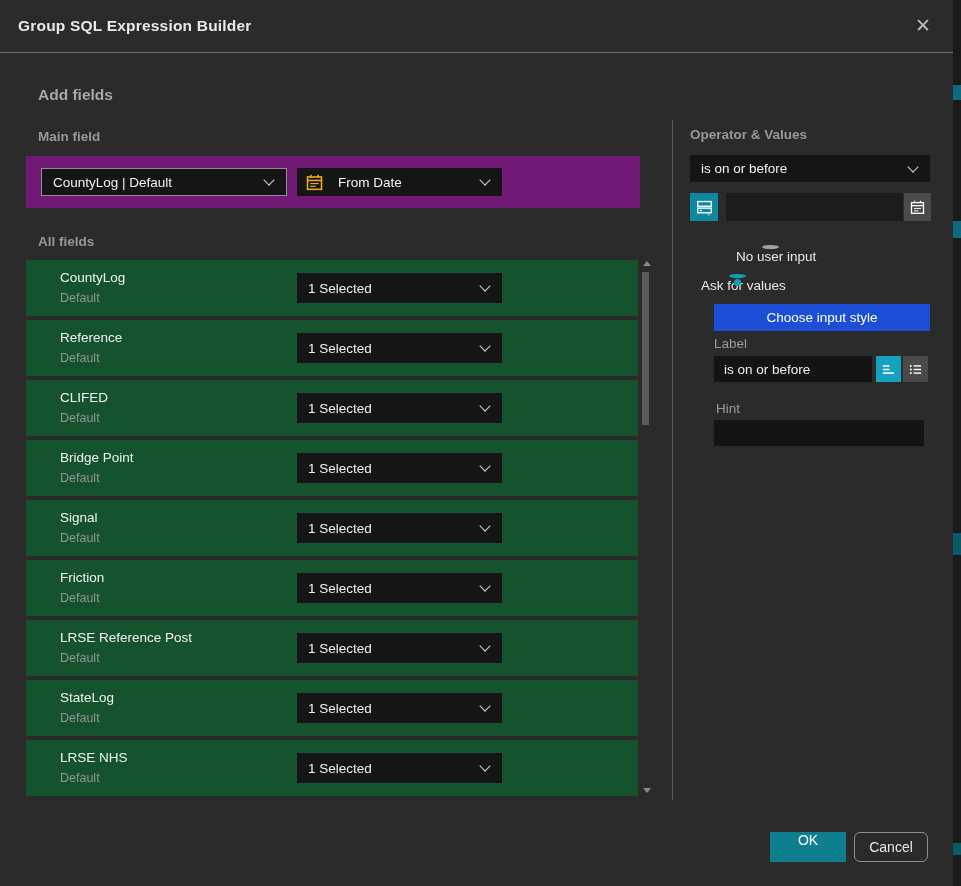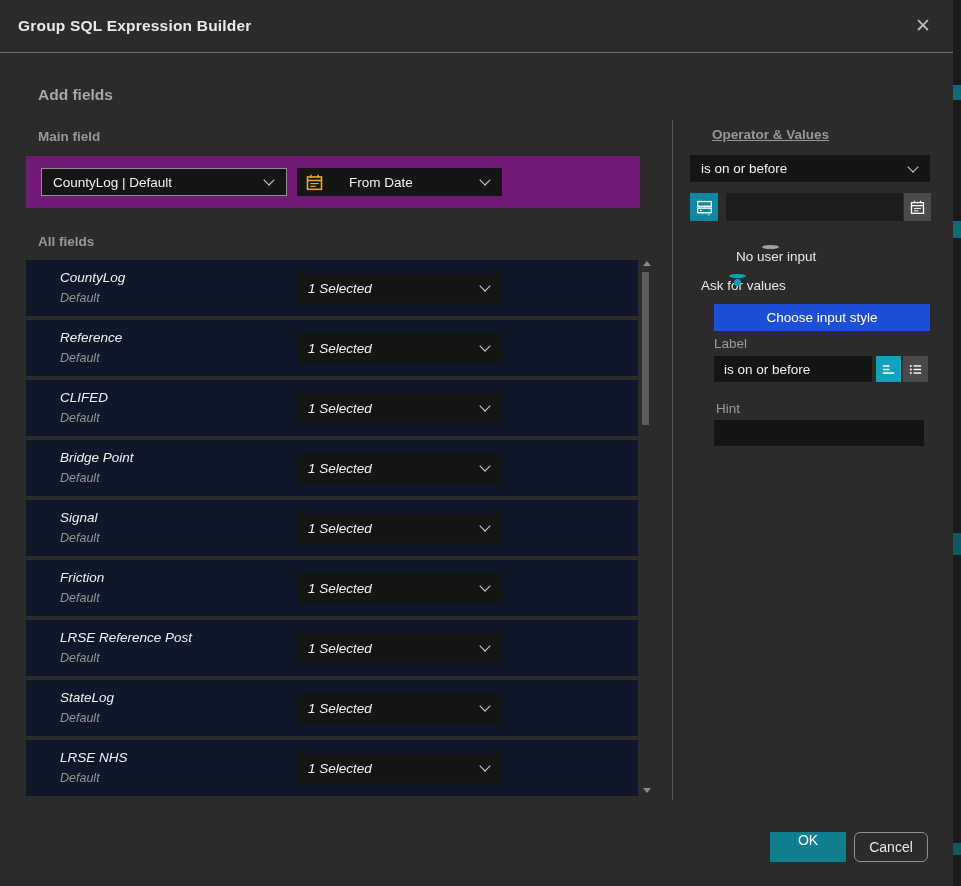--- a/index.html
+++ b/index.html
@@ -20,36 +20,36 @@
   .h-add{left:38px;top:86px;font-size:15.5px;font-weight:700;color:#a8a8a8;}
   .h-sub{font-size:13.5px;font-weight:700;color:#989898;}
   
   .main-panel{left:26px;top:156px;width:614px;height:52px;background:#701a75;}
   .dd{background:#151515;display:flex;align-items:center;box-sizing:border-box;cursor:pointer;}
   .dd .dd-text{padding-left:11px;color:#f2f2f2;white-space:nowrap;}
   .chev{width:7px;height:7px;border-right:1.5px solid #cfcfcf;border-bottom:1.5px solid #cfcfcf;transform:rotate(45deg);position:absolute;right:13px;top:50%;margin-top:-6px;}
   .dd-layer{left:15px;top:12px;width:246px;height:28px;border:1px solid #8f8f8f;}
   .dd-field{left:271px;top:12px;width:205px;height:28px;}
   .dd-field .cal{margin-left:9px;display:flex;}
-  .dd-field .dd-text{padding-left:26px;}
+  .dd-field .dd-text{padding-left:15px;}
   
   .h-all{left:38px;top:234px;}
   .list{left:26px;top:260px;width:612px;}
-  .frow{position:relative;width:612px;height:56px;background:#0f172a;margin-bottom:4px;font-style:italic;}
+  .frow{position:relative;width:612px;height:56px;background:#14532d;margin-bottom:4px;}
   .frow .fname{position:absolute;left:34px;top:10px;color:#f2f2f2;}
   .frow .fsub{position:absolute;left:34px;top:31px;color:#949494;font-size:12.5px;}
   .frow .dd{position:absolute;left:271px;top:13px;width:205px;height:30px;}
   
   .sb-up{left:643px;top:261px;width:0;height:0;border-left:4px solid transparent;border-right:4px solid transparent;border-bottom:5px solid #8a8a8a;}
   .sb-thumb{left:642px;top:272px;width:7px;height:153px;background:#5c5c5c;cursor:pointer;}
   .sb-down{left:643px;top:788px;width:0;height:0;border-left:4px solid transparent;border-right:4px solid transparent;border-top:5px solid #8a8a8a;}
   
   .v-divider{left:672px;top:120px;width:1px;height:680px;background:#585858;}
   
-  .h-op{left:712px;top:127px;text-decoration:underline;}
+  .h-op{left:690px;top:127px;}
   .dd-operator{left:690px;top:155px;width:240px;height:27px;}
   .val-type-btn{left:690px;top:193px;width:28px;height:28px;background:#0e87a0;display:flex;align-items:center;justify-content:center;cursor:pointer;}
   .val-input{left:726px;top:193px;width:177px;height:28px;background:#1c1c1c;border:none;outline:none;color:#f0f0f0;padding:0 8px;box-sizing:border-box;font-family:"Liberation Sans",sans-serif;font-size:13.5px;}
   .cal-btn{left:904px;top:193px;width:27px;height:28px;background:#4a4a4a;display:flex;align-items:center;justify-content:center;cursor:pointer;}
   
   .radio-row{display:flex;align-items:center;cursor:pointer;height:18px;}
   .radio-row .lbl{margin-left:11px;color:#e8e8e8;}
   .radio-circle{width:13px;height:13px;border-radius:50%;border:2px solid #a2a2a2;box-sizing:content-box;position:relative;}
   .radio-circle.sel{border-color:#12a0b8;}
   .radio-circle.sel::after{content:"";position:absolute;left:3px;top:3px;width:7px;height:7px;border-radius:50%;background:#12a0b8;}

